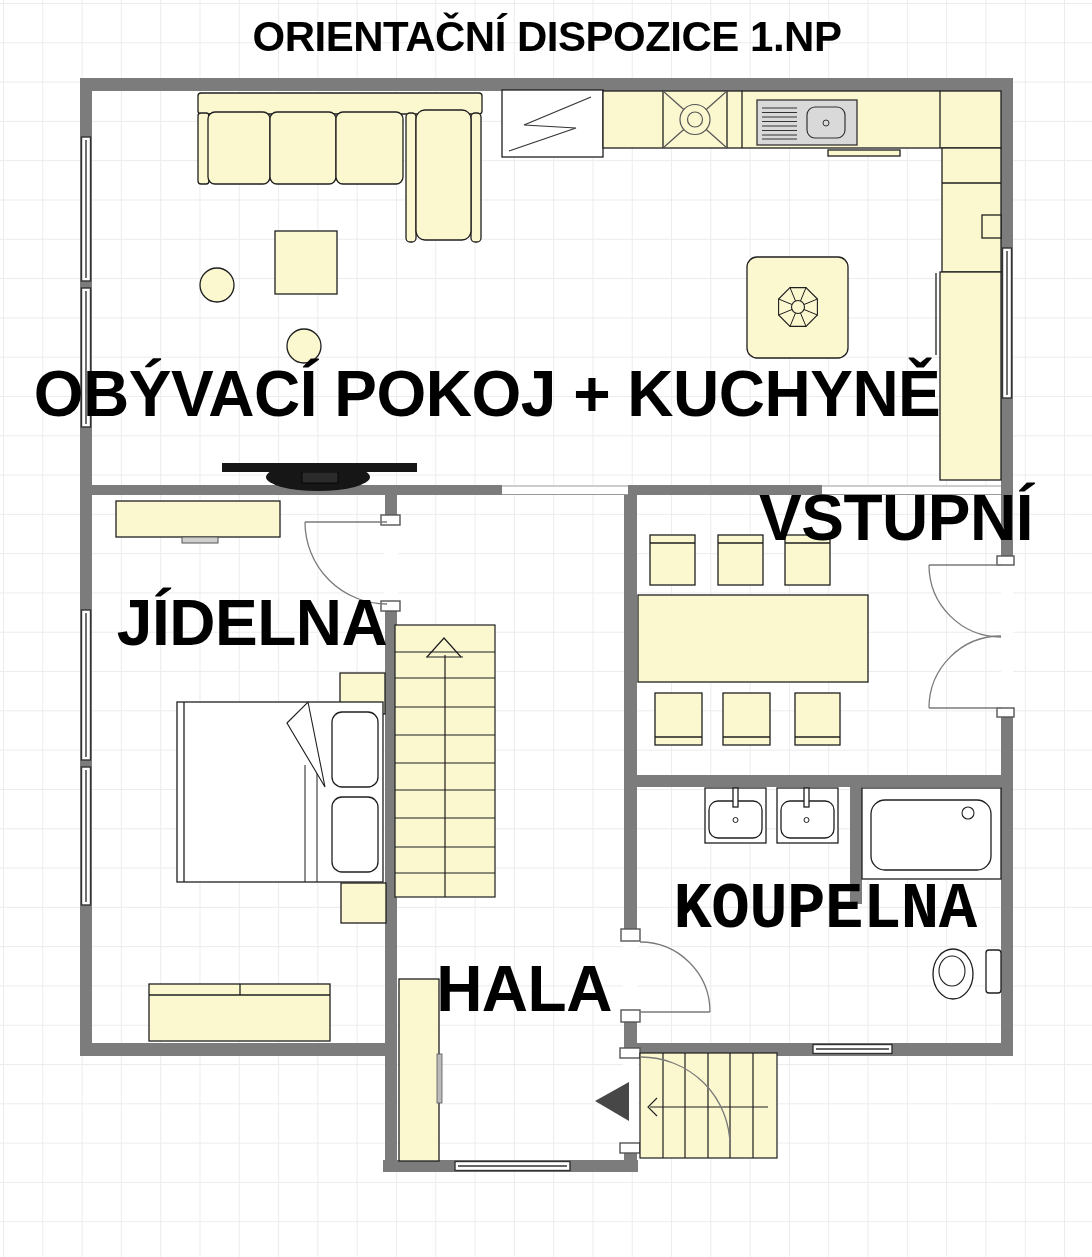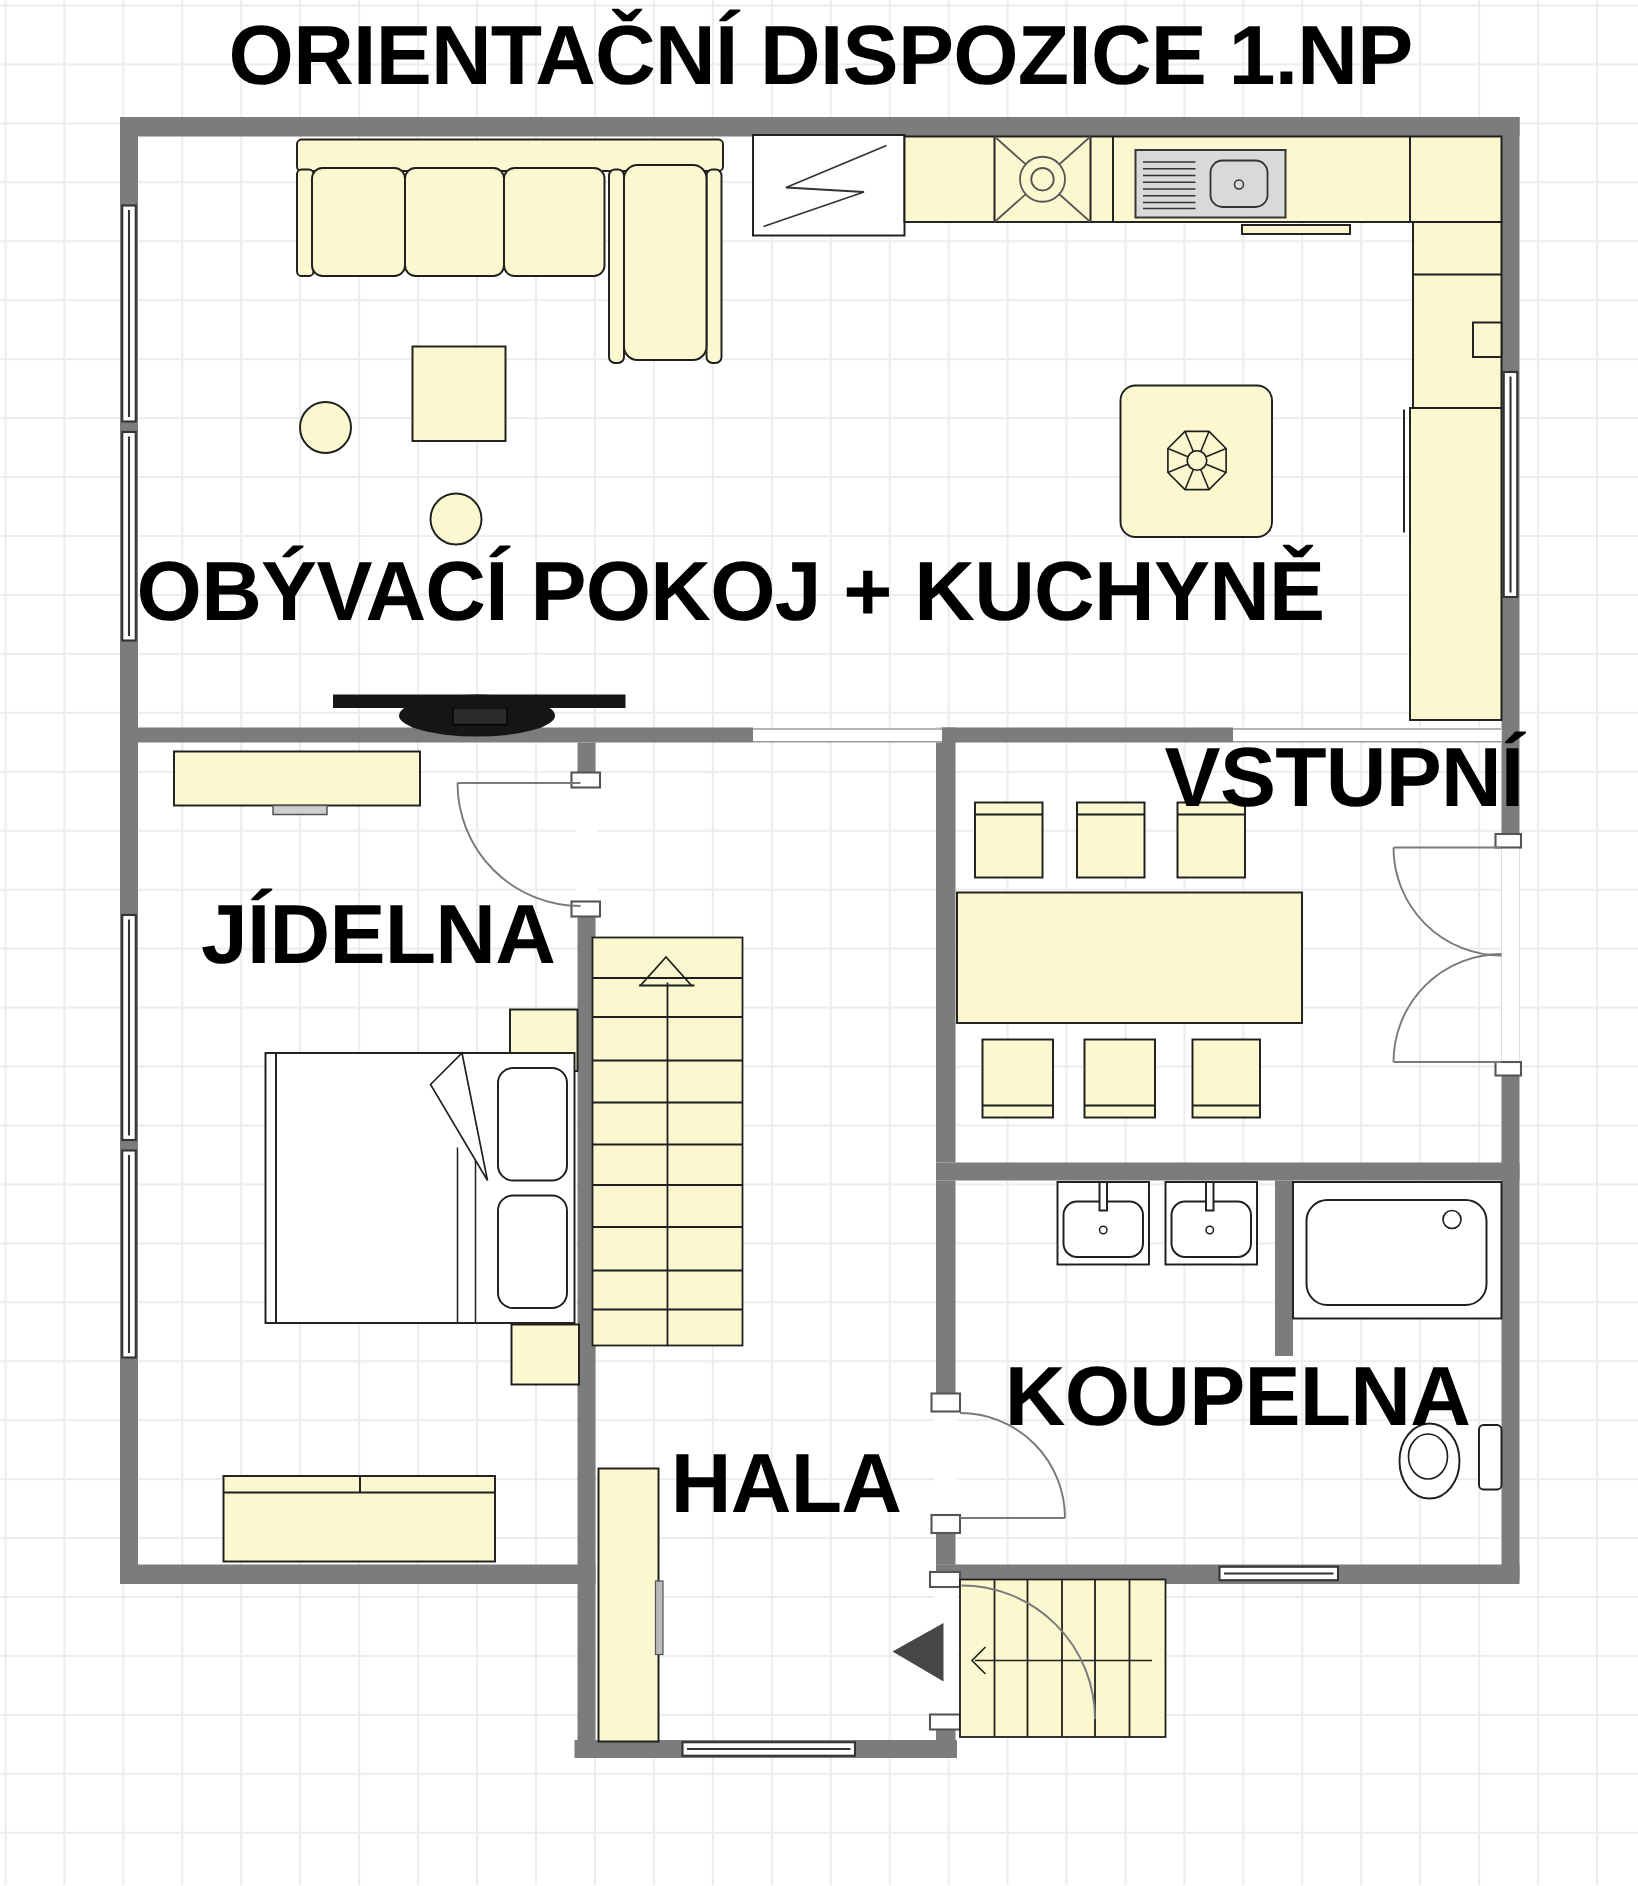--- a/index.html
+++ b/index.html
@@ -17,24 +17,24 @@
   }
   svg.plan{position:absolute;left:0;top:0;}
   .lbl{
     position:absolute;
     transform:translate(-50%,-50%);
     font-family:"Liberation Sans", sans-serif;
     font-weight:700;
     color:#000;
     white-space:nowrap;
     letter-spacing:-0.5px;
-    font-size:56px;
+    font-size:64px;
     line-height:1;
   }
-  .title{font-size:56px;}
+  .title{font-size:42px;}
 </style>
 </head>
 <body>
 
 <div class="canvas">
 
 <svg class="plan" width="1092" height="1257" viewBox="0 0 1092 1257">
 
   <g fill="#7C7C7C" stroke="none">
     <rect x="80" y="78" width="933" height="13"></rect>
@@ -321,15 +321,15 @@
 
   <div class="lbl" style="left:487px; top:394px;">OBÝVACÍ POKOJ + KUCHYNĚ</div>
 
   <div class="lbl" style="left:252px; top:623px;">JÍDELNA</div>
 
   <div class="lbl" style="left:896px; top:518px;">VSTUPNÍ</div>
 
 
   <div class="lbl" style="left:508px; top:989px;margin-left:16px;">HALA</div>
 
-  <div class="lbl" style="left:825px; top:931px;">KOUPELNA</div>
+  <div class="lbl" style="left:825px; top:910px;font-family:Liberation Mono, monospace;">KOUPELNA</div>
 
 </div>
 
 </body></html>

